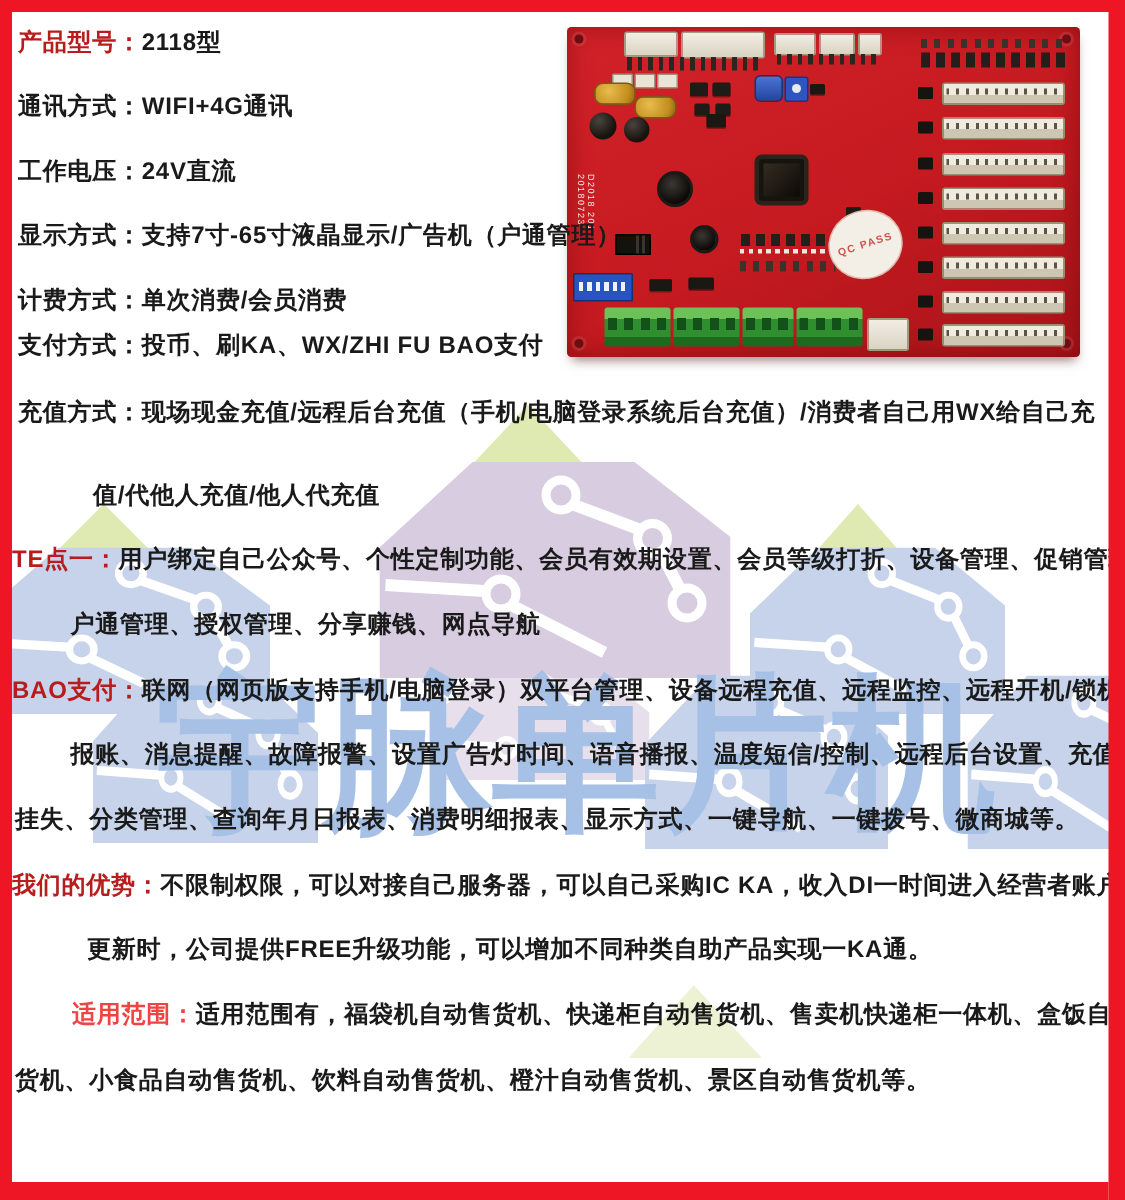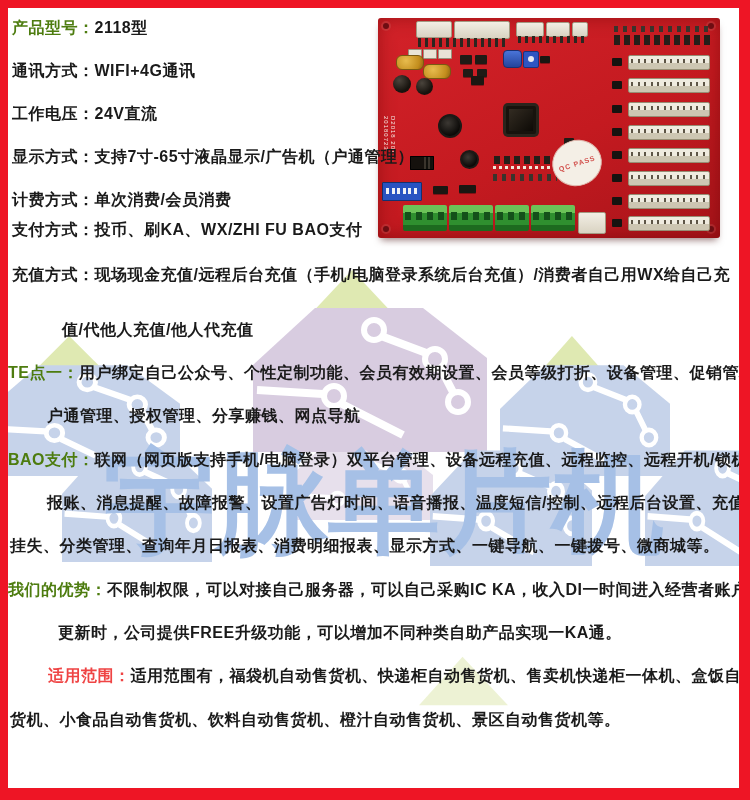--- a/index.html
+++ b/index.html
@@ -15,21 +15,21 @@
   
   .wm{position:absolute;z-index:0;}
   .wm-text{position:absolute;left:104px;top:444px;width:636px;display:flex;
     justify-content:space-between;font-size:112px;font-weight:bold;color:#a6c0e6;
     line-height:118px;z-index:1;}
 
   
   .line{position:absolute;left:12px;white-space:nowrap;font-size:16px;font-weight:bold;
         color:#1a1a1a;z-index:3;letter-spacing:.5px;}
   .lab{color:#1a1a1a;}
-  .lab-red{color:#4d7c0f;}
+  .lab-red{color:#b91c1c;}
   .lab-green{color:#ef4444;margin-left:40px;}
 
   
   .pcb{position:absolute;left:378px;top:18px;width:342px;height:220px;z-index:2;
        background:linear-gradient(155deg,#d32229 0%,#c41a20 55%,#a8141a 100%);
        border-radius:3px;box-shadow:0 5px 7px -3px rgba(70,15,15,.55),inset 0 0 18px rgba(90,0,0,.45);}
   .pcb *{position:absolute;}
   .hole{width:6px;height:6px;border-radius:50%;background:#6d0d12;box-shadow:0 0 0 2px #d8847f33;}
   .wconn{background:linear-gradient(180deg,#f2eee4,#d9d3c2);border:1px solid #a39a82;border-radius:2px;}
   .pins{background:repeating-linear-gradient(90deg,#2b2620 0 3px,rgba(0,0,0,0) 3px 7px);}

